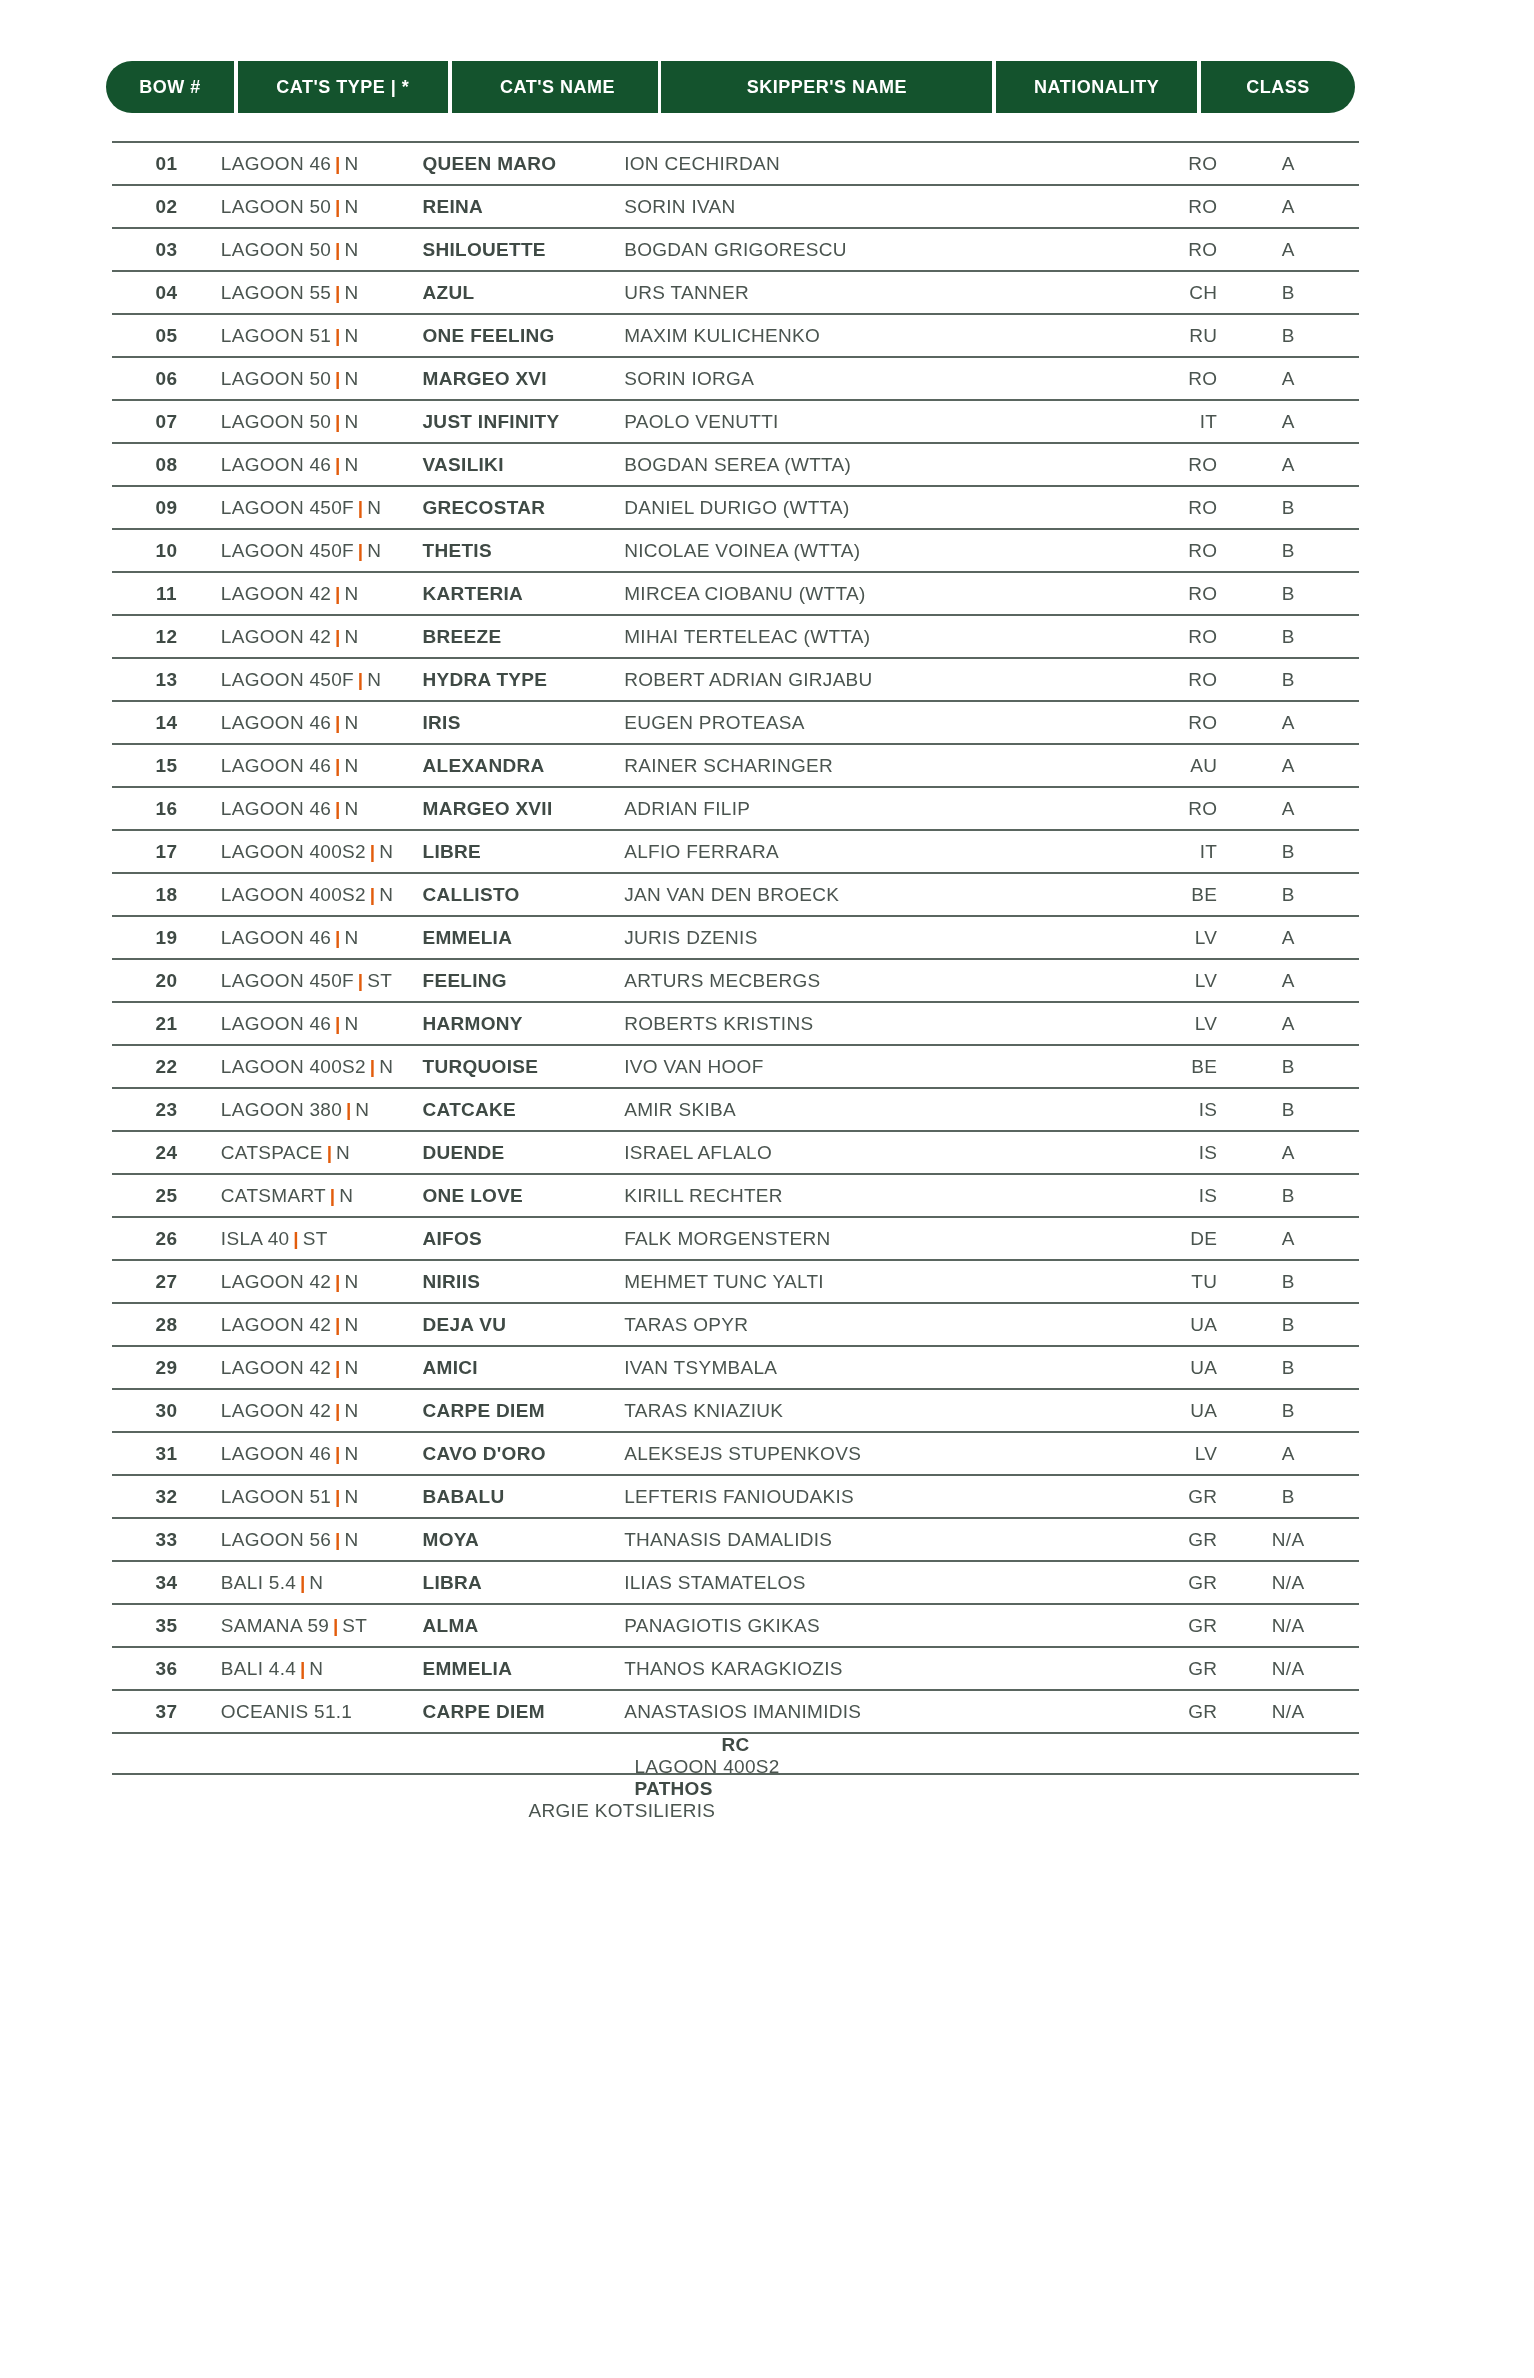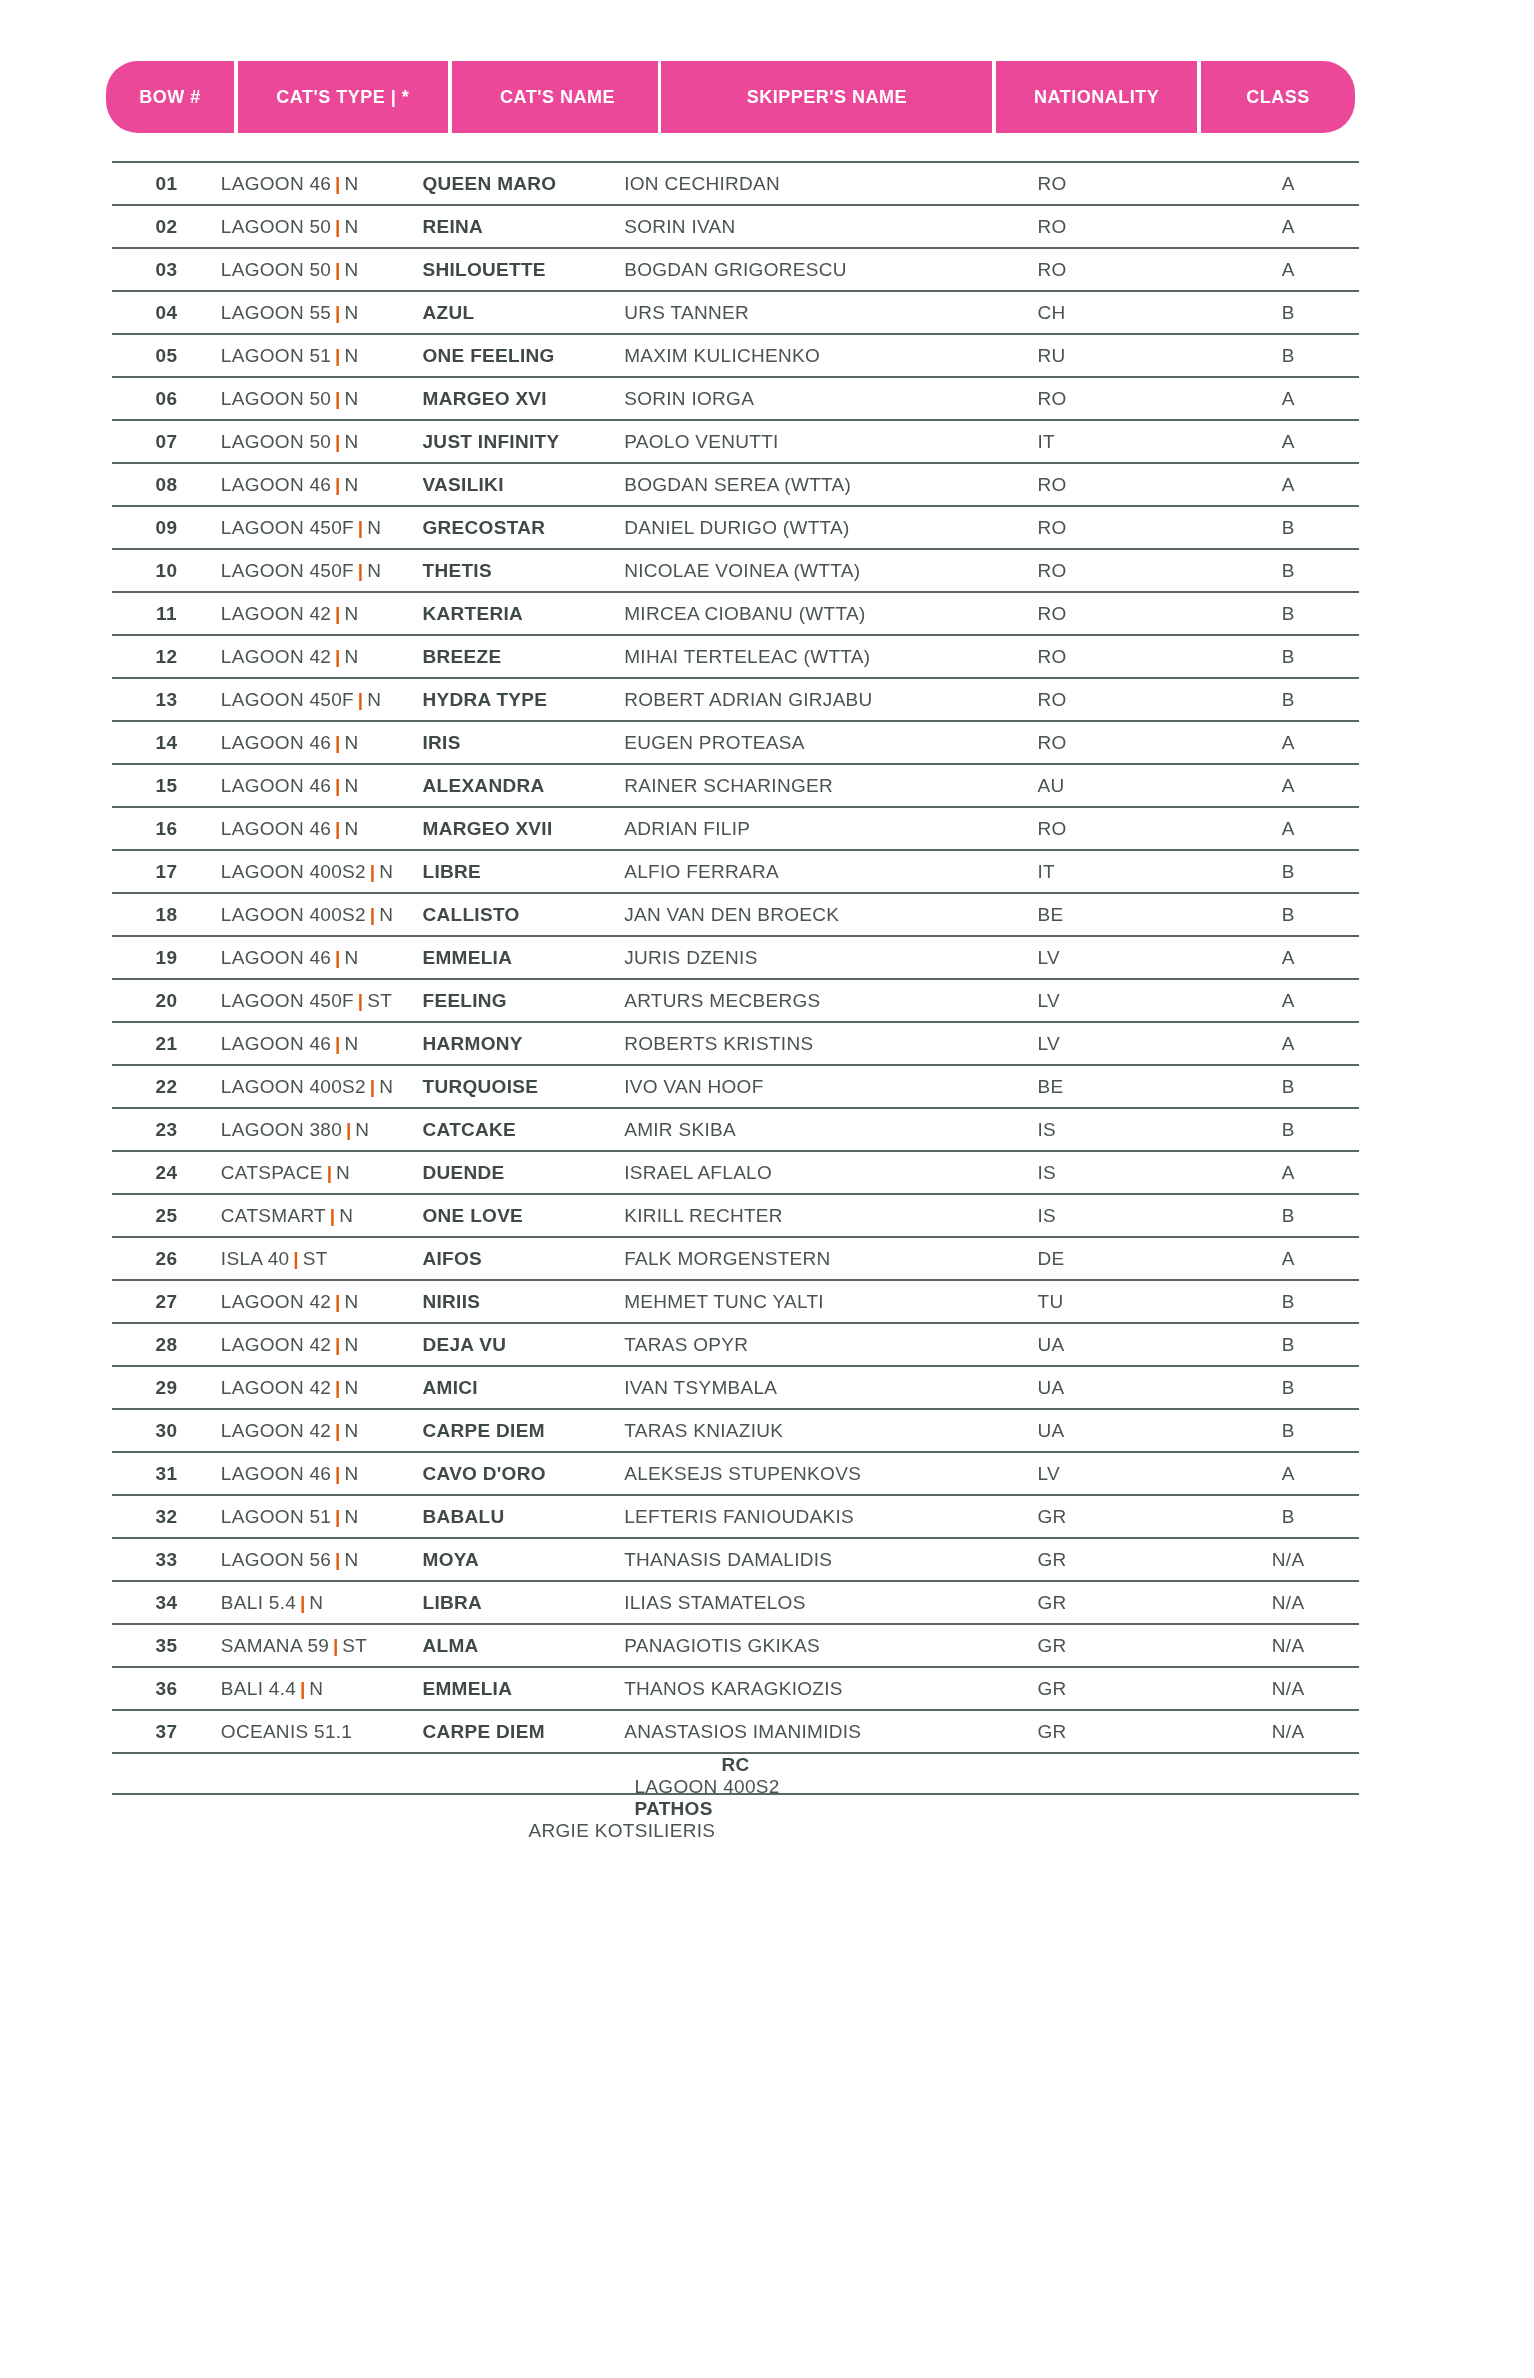--- a/index.html
+++ b/index.html
@@ -21,26 +21,26 @@
 
   
   #header-row {
     display: flex;
     gap: 3.8px;
     margin: 61px 0 0 106px;
     width: 1279px;
   }
 
   .hcell {
-    background: #ec4899;
+    background: #14532d;
     color: #ffffff;
     font-weight: 700;
     font-size: 18px;
     letter-spacing: 0.5px;
-    height: 72px;
+    height: 52px;
     display: flex;
     align-items: center;
     justify-content: center;
     text-align: right;
     white-space: nowrap;
   }
   .hcell:first-child { border-radius: 32px 0 0 32px; }
   .hcell:last-child  { border-radius: 0 32px 32px 0; }
 
   .hc-bow    { width: 128px; }
@@ -85,21 +85,21 @@
     font-weight: 700;
     color: #3f4a45;
   }
   .c-skip {
     width: 414px;
     font-weight: 400;
     color: #4a544f;
   }
   .c-nat {
     width: 180px;
-    text-align: left;
+    text-align: right;
     font-weight: 400;
     color: #4a544f;
   }
   .c-class {
     width: 142px;
     text-align: center;
     font-weight: 400;
     color: #4a544f;
   }
 

